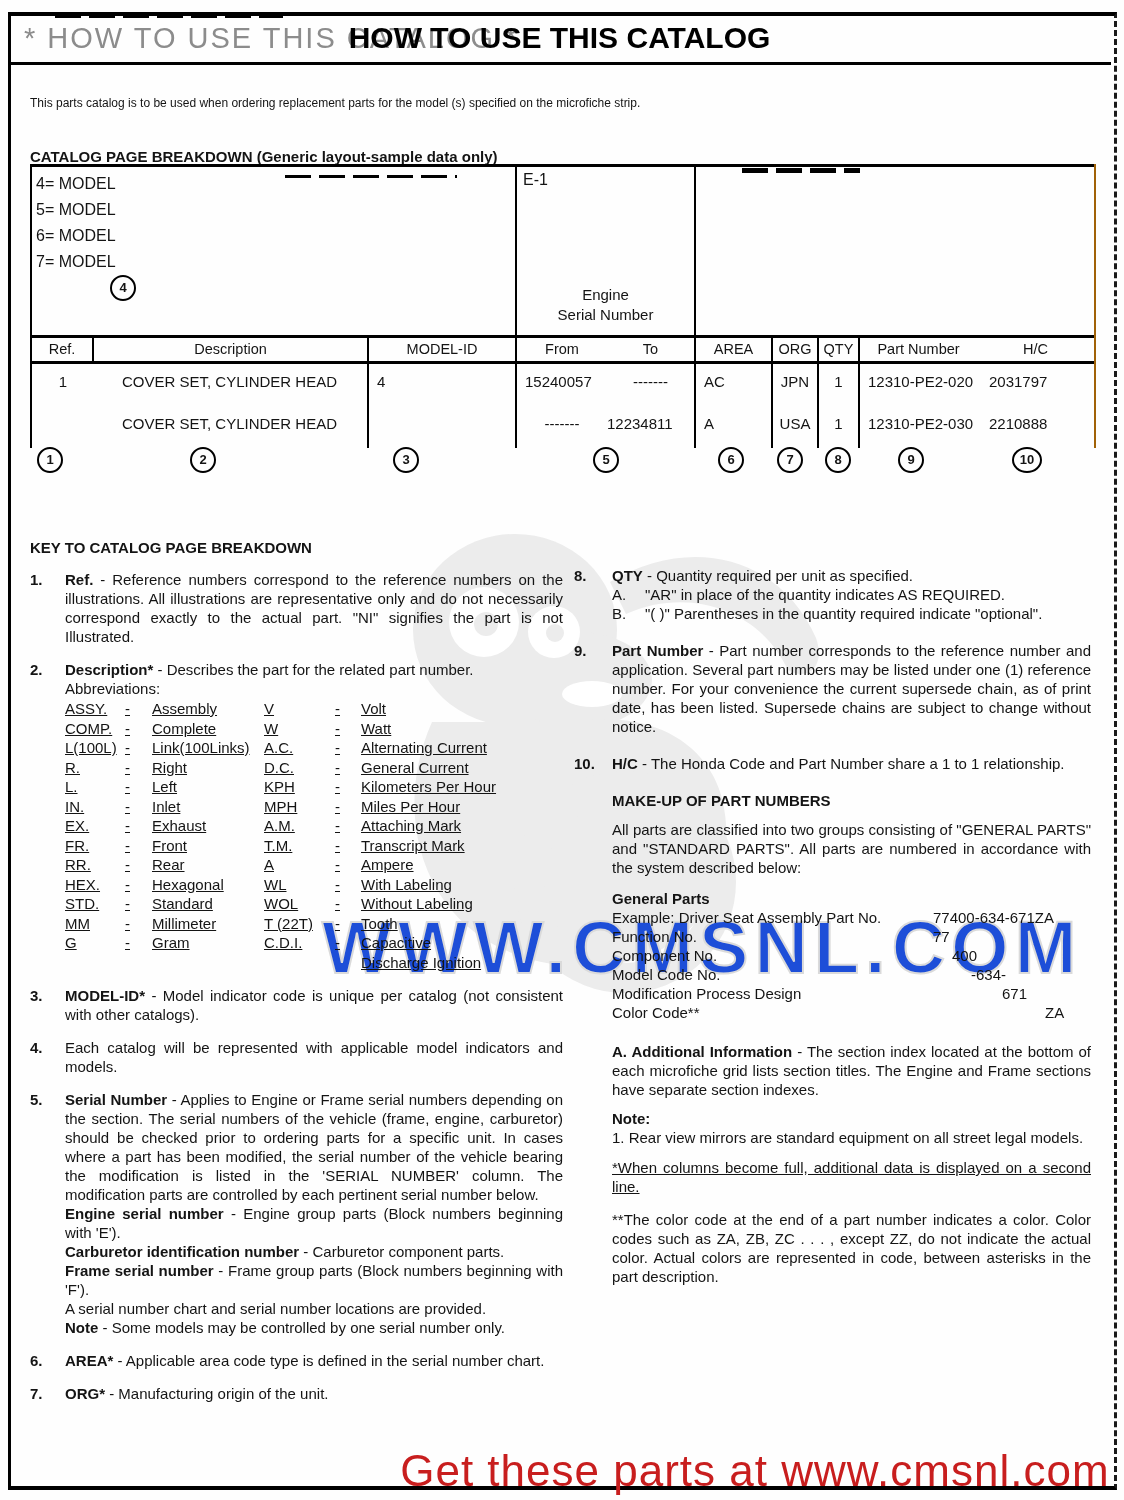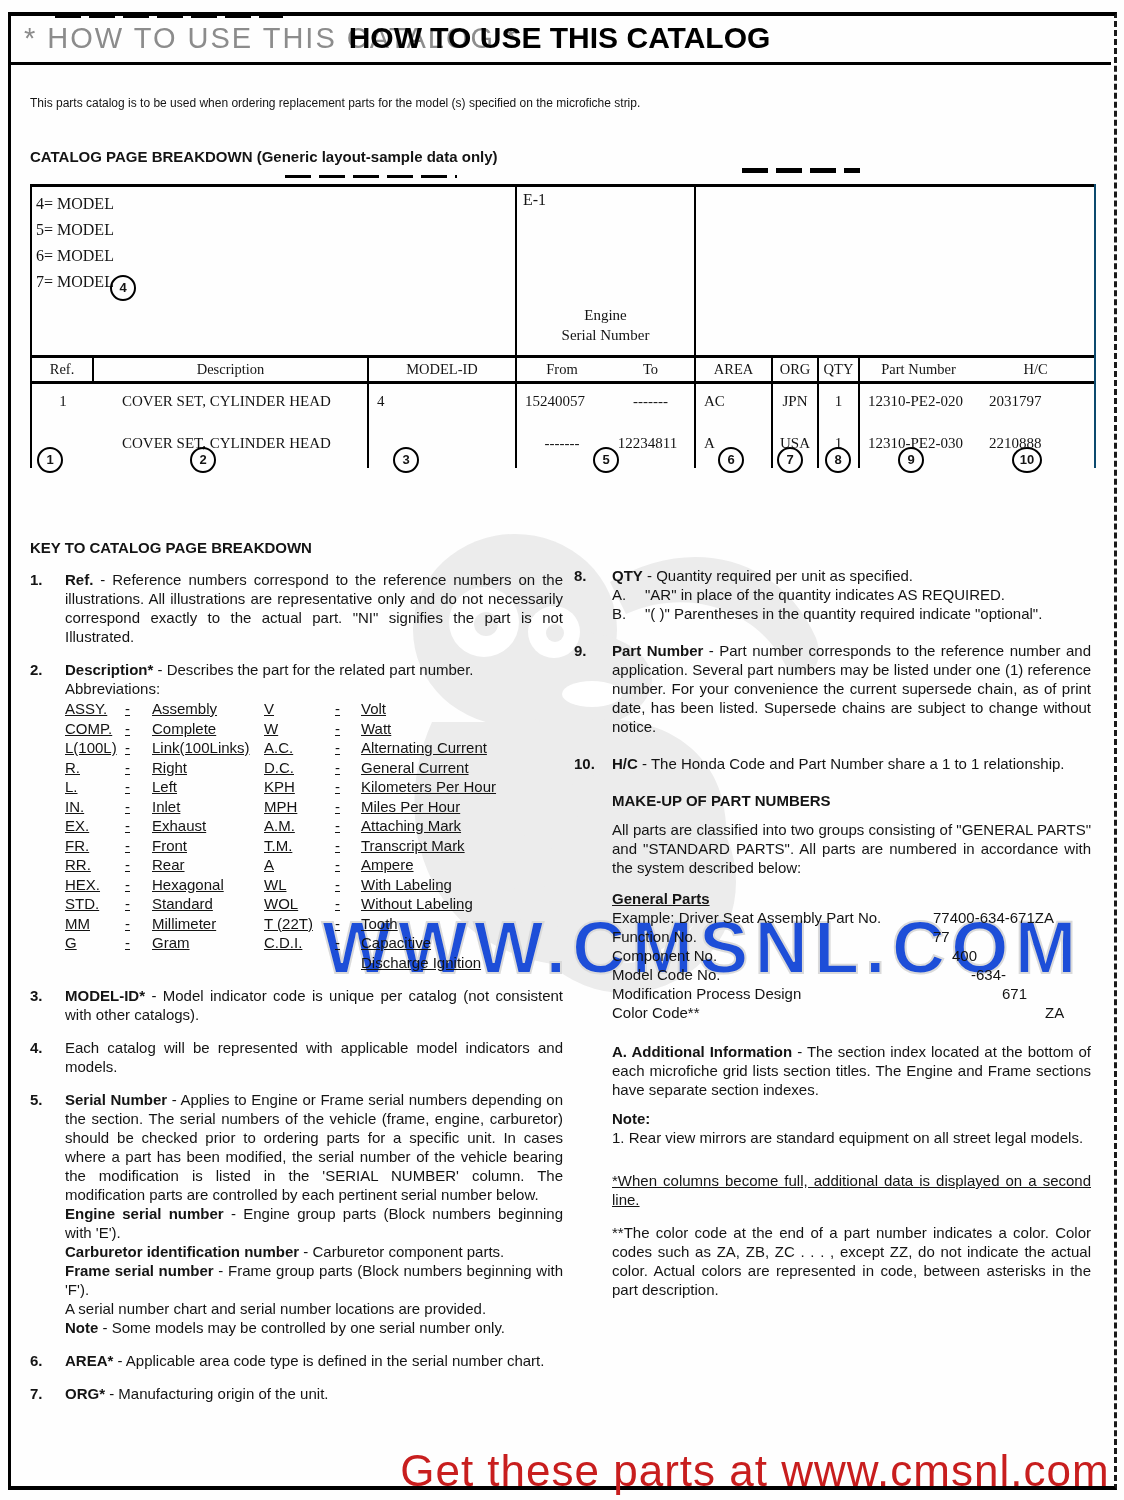--- a/index.html
+++ b/index.html
@@ -16,61 +16,61 @@
          border-top:4px solid #000;border-left:3px solid #000;border-bottom:4px solid #000;
          border-right:3px dashed #1a1a1a;z-index:1;pointer-events:none;}
   .titlebar{position:absolute;left:8px;top:12px;width:1103px;height:50px;border-bottom:3px solid #000;z-index:2;}
   .ghost-title{position:absolute;left:16px;top:10px;font-size:29px;letter-spacing:2px;color:#8c8c8c;white-space:nowrap;}
   .main-title{position:absolute;left:0;top:9px;width:100%;text-align:center;font-size:30px;font-weight:bold;color:#000;}
 
   .intro{position:absolute;left:30px;top:96px;width:840px;font-size:12px;z-index:2;}
   .bd-heading{position:absolute;left:30px;top:148px;font-size:15px;font-weight:bold;z-index:2;}
 
   
-  .s-table{position:absolute;left:30px;top:184px;width:1062px;border-left:2px solid #000;border-right:2px solid #0c4a6e;z-index:2;font-family:Liberation Serif, serif;}
+  .s-table{position:absolute;left:30px;top:164px;width:1062px;border-left:2px solid #000;border-right:2px solid #a16207;z-index:2;}
   .t-top{display:grid;grid-template-columns:485px 179px 398px;height:168px;border-top:3px solid #000;}
   .t-top>div{position:relative;}
   .cell-models{border-right:2px solid #000;padding:4px 0 0 4px;font-size:16px;line-height:26px;}
   .cell-grid{border-right:2px solid #000;}
   .grid-code{position:absolute;left:6px;top:4px;font-size:16px;}
   .serial-label{position:absolute;bottom:10px;left:0;width:100%;text-align:center;font-size:15px;line-height:20px;white-space:pre-line;}
   .t-head{display:grid;grid-template-columns:62px 275px 148px 90px 89px 77px 46px 41px 117px 117px;
           border-top:3px solid #000;border-bottom:3px solid #000;height:23px;font-size:14.5px;}
   .t-head>div{line-height:22px;text-align:center;overflow:hidden;}
   .t-body{display:grid;grid-template-columns:62px 275px 148px 90px 89px 77px 46px 41px 117px 117px;grid-auto-rows:42px;font-size:15px;}
   .t-body>div{padding-top:9px;box-sizing:border-box;overflow:hidden;}
   .bdr{border-right:2px solid #000;}
-  .ac{text-align:center;} .al8{padding-left:8px;} .al12{padding-left:12px;} .al28{padding-left:28px;} .ar6{text-align:center;padding-right:6px;}
+  .ac{text-align:center;} .al8{padding-left:8px;} .al12{padding-left:12px;} .al28{padding-left:28px;} .ar6{text-align:left;padding-right:6px;}
 
   .callout{position:absolute;width:26px;height:26px;border:2.5px solid #000;border-radius:50%;box-sizing:border-box;
            text-align:center;line-height:21px;font-size:13px;font-weight:bold;background:transparent;z-index:3;}
   .callout.wide{width:30px;}
 
   
   .key-left{position:absolute;left:30px;top:538px;width:533px;z-index:2;font-size:15px;line-height:19px;}
   .key-right{position:absolute;left:574px;top:566px;width:517px;z-index:2;font-size:15px;line-height:19px;}
   .key-h{font-size:15px;font-weight:bold;margin:0 0 13px 0;}
   .k-item{position:relative;padding-left:35px;margin:0 0 14px 0;text-align:justify;}
   .key-right .k-item{padding-left:38px;margin:0 0 18px 0;}
   .k-num{position:absolute;left:0;top:0;font-weight:bold;}
   .b{font-weight:bold;}
   .abbr-note{margin-top:0;}
   .abbr{display:grid;grid-template-columns:60px 27px 112px 71px 26px auto;margin:1px 0 0 0;line-height:19.5px;}
   .abbr>div{white-space:pre-line;}
   .qsub{position:relative;padding-left:33px;}
   .qsub .sn{position:absolute;left:0;top:0;}
   .nk{padding-left:38px;position:relative;margin:0 0 12px 0;text-align:justify;}
   .mk-h{font-weight:bold;margin:2px 0 10px 0;}
-  .gp-h{font-weight:bold;text-decoration:underline;}
+  .gp-h{font-weight:bold;}
   .gp-line{position:relative;height:19px;}
   .gp-v{position:absolute;top:0;}
   .gp-v0{left:321px;} .gp-v1{left:321px;} .gp-v2{left:340px;} .gp-v3{left:359px;} .gp-v4{left:390px;} .gp-v5{left:433px;}
   .gp-block{margin-bottom:20px;}
   .note-h{font-weight:bold;}
-  .mb0{margin-bottom:0;} .mb10{margin-bottom:10px;} .mb14{margin-bottom:14px;text-decoration:underline;} .mb20{margin-bottom:24px;}
+  .mb0{margin-bottom:0;} .mb10{margin-bottom:10px;} .mb14{margin-bottom:14px;text-decoration:underline;} .mb20{margin-bottom:11px;}
 
   
   .footer{position:absolute;left:12px;top:1446px;width:100%;text-align:right;font-size:44px;letter-spacing:1px;
           color:#c81e1e;z-index:4;white-space:nowrap;}
 
   
   .art{position:absolute;background:repeating-linear-gradient(90deg,#000 0 26px,transparent 26px 34px);z-index:3;}
   .art1{left:55px;top:13px;width:228px;height:5px;}
   .art2{left:742px;top:168px;width:118px;height:5px;}
   .art3{left:285px;top:175px;width:172px;height:3px;}

